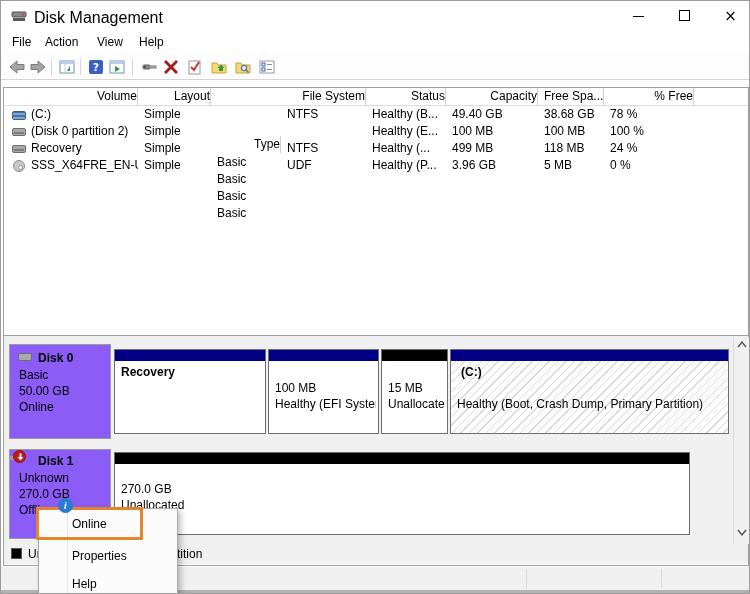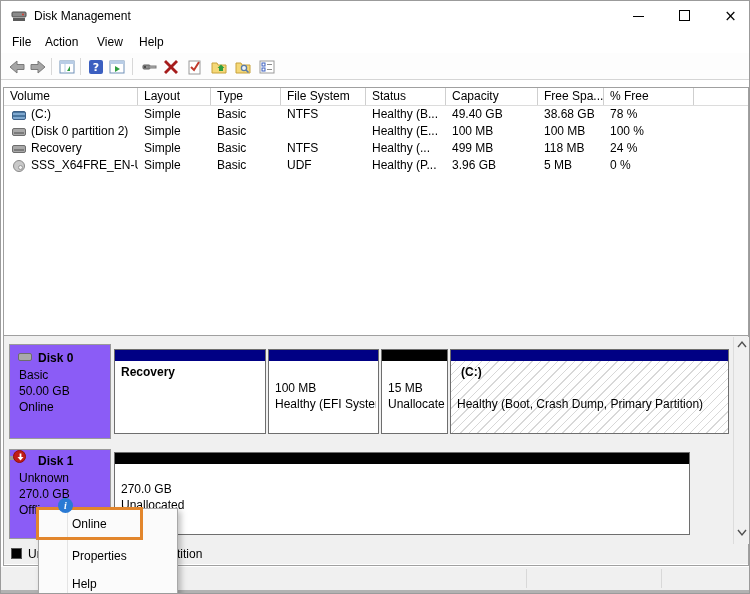--- a/index.html
+++ b/index.html
@@ -5,43 +5,43 @@
   * { margin:0; padding:0; box-sizing:border-box; }
   html,body { background:#ddd; }
   .window {
     position:relative; width:750px; height:594px; background:#ffffff;
     font-family:"Liberation Sans","DejaVu Sans",sans-serif; font-size:12px; color:#000;
     border:1px solid #9b9b9b; overflow:hidden;
   }
   
   .titlebar { position:absolute; left:0; top:0; width:100%; height:30px; background:#fff; }
   .app-icon { position:absolute; left:10px; top:8px; width:17px; height:14px; }
-  .title-text { position:absolute; left:33px; top:8px; font-size:12px; }
+  .title-text { position:absolute; left:33px; top:8px; font-size:16px; }
   .winbtn { position:absolute; top:0; width:45px; height:30px; text-align:center; cursor:default; }
   .btn-min { left:615px; } .btn-max { left:661px; } .btn-close { left:707px; }
   .glyph-min { position:absolute; left:17px; top:15px; width:11px; height:1px; background:#000; }
   .glyph-max { position:absolute; left:17px; top:9px; width:11px; height:11px; border:1px solid #000; }
   .glyph-close { font-size:15px; line-height:30px; font-family:"DejaVu Sans",sans-serif; }
   
   .menubar { position:absolute; left:0; top:30px; width:100%; height:22px; background:#fff; }
   .menu-item { position:absolute; top:3px; height:18px; line-height:17px; padding:0 3px; }
   .m-file { left:8px; } .m-action { left:41px; } .m-view { left:93px; } .m-help { left:135px; }
   
   .toolbar { position:absolute; left:0; top:52px; width:100%; height:27px; background:#fdfdfd; border-bottom:1px solid #d5d5d5; }
   .tbtn { position:absolute; top:4px; width:20px; height:20px; }
   .tbtn svg { position:absolute; left:2px; top:2px; }
   .tsep { position:absolute; top:5px; width:1px; height:17px; background:#d8d8d8; }
   
   .client { position:absolute; left:2px; top:86px; width:746px; height:479px; border:1px solid #a0a0a0; background:#fff; }
   
-  .vt-header { position:absolute; left:3px; top:87px; width:744px; height:18px; display:flex; background:#fff; border-bottom:1px solid #dcdcdc; }
+  .vt-header { position:absolute; left:3px; top:87px; width:744px; height:18px; display:flex; background:#fff; border-bottom:1px solid #dcdcdc;text-align:right; }
   .vt-row { position:absolute; left:3px; width:744px; height:17px; display:flex; }
   .hc, .rc { height:100%; padding-left:6px; line-height:17px; white-space:nowrap; overflow:hidden; }
   .hc { border-right:1px solid #cfcfcf; line-height:16px; }
-  .c0{width:134px;} .c1{width:73px;} .c2{width:70px;} .c3{width:85px;}
+  .c0{width:134px;} .c1{width:73px;} .c2{width:70px;margin-top:48px;} .c3{width:85px;}
   .c4{width:80px;} .c5{width:92px;} .c6{width:66px;} .c7{width:90px;} .c8{flex:1; border-right:none;}
   .vol-cell { display:flex; align-items:center; gap:4px; padding-left:8px; }
   .vol-ic { flex:0 0 auto; width:15px; height:12px; position:relative; }
   
   .graph { position:absolute; left:3px; top:334px; width:744px; height:229px; background:#f0f0f0; border-top:1px solid #a0a0a0; }
   .disk-label { position:absolute; background:#8b5cf6; border:1px solid #9a9a9a; }
   .dl0 { left:8px; top:343px; width:102px; height:95px; }
   .dl1 { left:8px; top:448px; width:102px; height:90px; }
   .dl-line { position:absolute; left:9px; white-space:nowrap; }
   .dl-name { font-weight:bold; }

